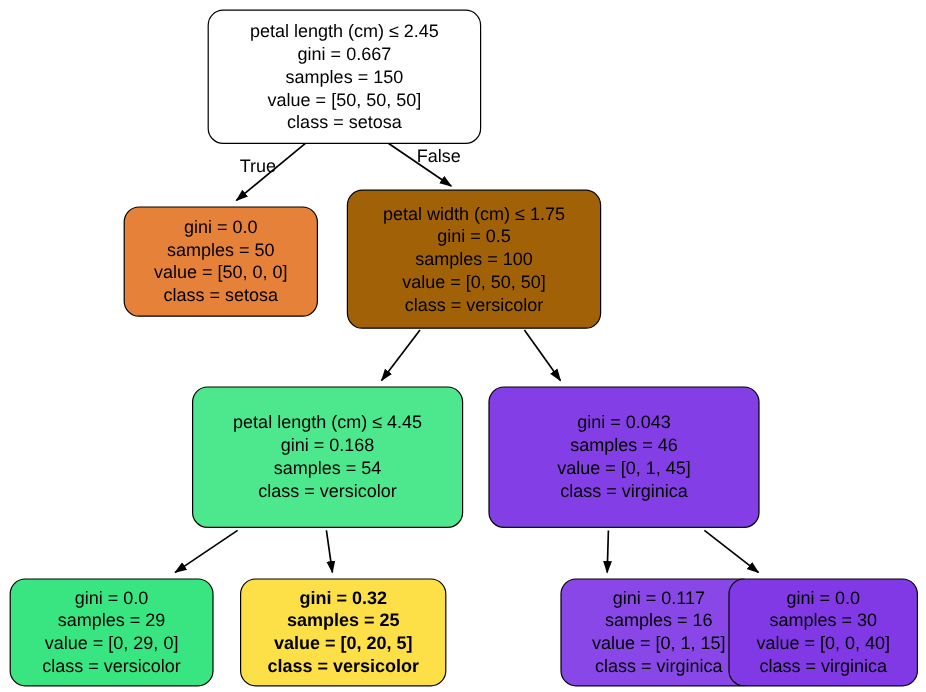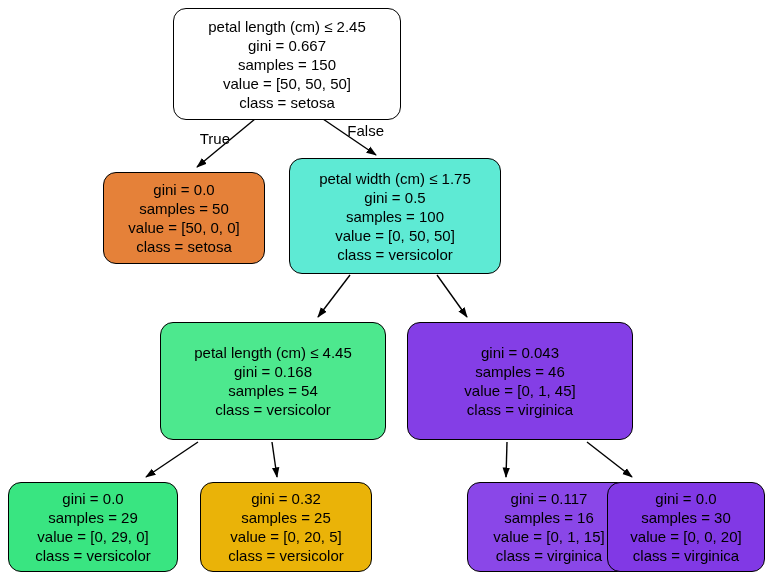--- a/index.html
+++ b/index.html
@@ -69,21 +69,21 @@
     <div>class = setosa</div>
   </div>
 
   <div class="node" style="left: 103px; top: 172px; width: 162px; height: 92px; background-color: rgb(229, 129, 57);">
     <div>gini = 0.0</div>
     <div>samples = 50</div>
     <div>value = [50, 0, 0]</div>
     <div>class = setosa</div>
   </div>
 
-  <div class="node" style="left: 289px; top: 158px; width: 212px; height: 116px; background-color: #5eead4;">
+  <div class="node" style="left: 289px; top: 158px; width: 212px; height: 116px; background-color: #a16207;">
     <div>petal width (cm) ≤ 1.75</div>
     <div>gini = 0.5</div>
     <div>samples = 100</div>
     <div>value = [0, 50, 50]</div>
     <div>class = versicolor</div>
   </div>
 
   <div class="node" style="left: 160px; top: 322px; width: 226px; height: 118px; background-color: rgb(77, 232, 142);">
     <div>petal length (cm) ≤ 4.45</div>
     <div>gini = 0.168</div>
@@ -98,34 +98,34 @@
     <div>class = virginica</div>
   </div>
 
   <div class="node" style="left: 8px; top: 482px; width: 170px; height: 90px; background-color: rgb(57, 229, 129);">
     <div>gini = 0.0</div>
     <div>samples = 29</div>
     <div>value = [0, 29, 0]</div>
     <div>class = versicolor</div>
   </div>
 
-  <div class="node" style="left: 200px; top: 482px; width: 172px; height: 90px; background-color: #eab308;">
+  <div class="node" style="left: 200px; top: 482px; width: 172px; height: 90px; background-color: #fde047; font-weight: bold;">
     <div>gini = 0.32</div>
     <div>samples = 25</div>
     <div>value = [0, 20, 5]</div>
     <div>class = versicolor</div>
   </div>
 
   <div class="node" style="left: 427px; top: 482px; width: 164px; height: 90px; background-color: rgb(138, 71, 232); margin-left: 40px;">
     <div>gini = 0.117</div>
     <div>samples = 16</div>
     <div>value = [0, 1, 15]</div>
     <div>class = virginica</div>
   </div>
 
   <div class="node" style="left: 607px; top: 482px; width: 158px; height: 90px; background-color: rgb(129, 57, 229);">
     <div>gini = 0.0</div>
     <div>samples = 30</div>
-    <div>value = [0, 0, 20]</div>
+    <div>value = [0, 0, 40]</div>
     <div>class = virginica</div>
   </div>
 
 </div>
 
 </body></html>

